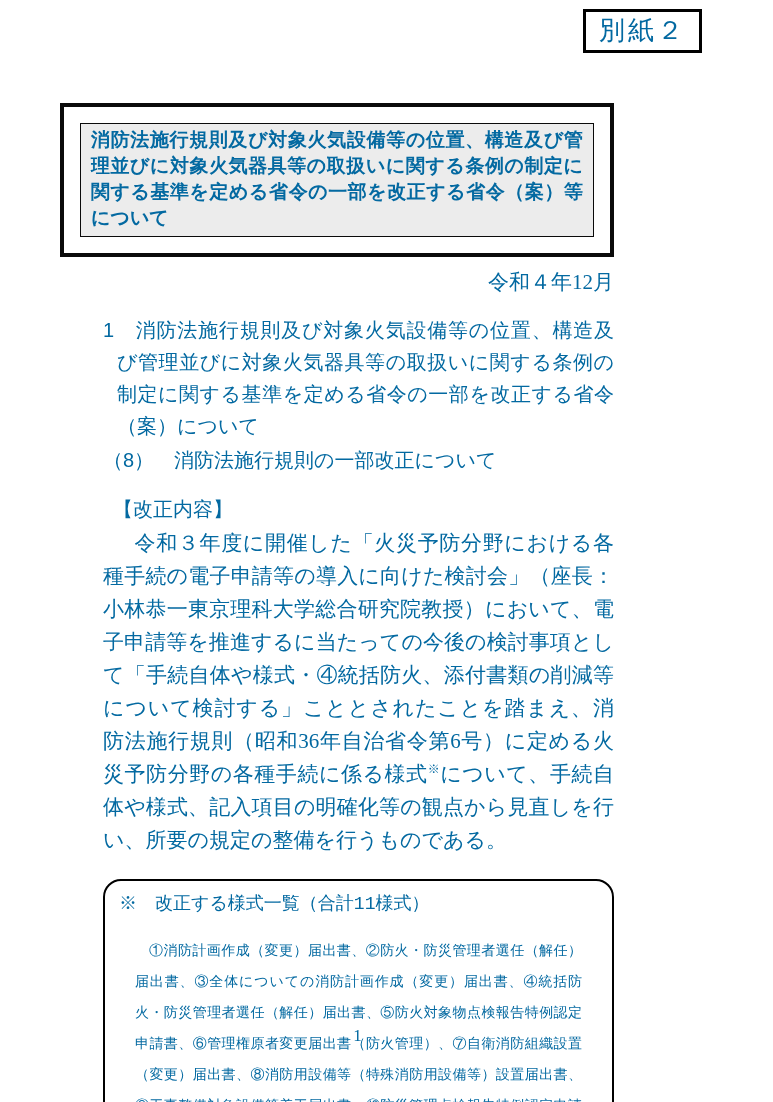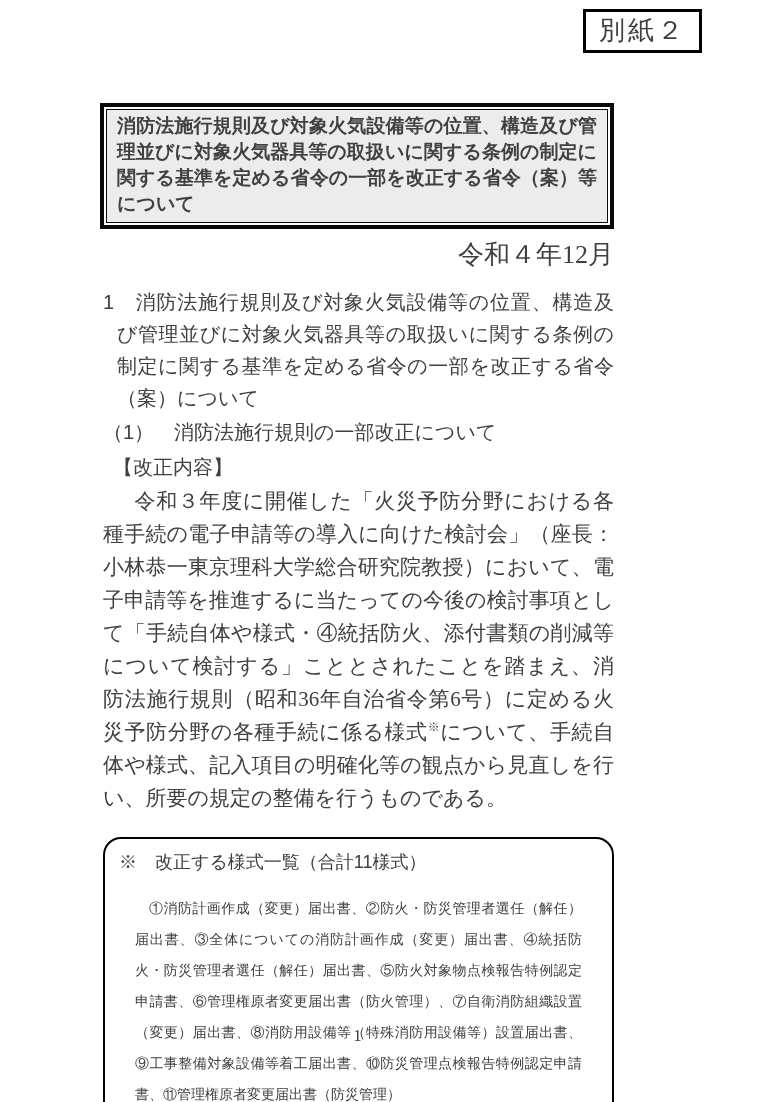--- a/index.html
+++ b/index.html
@@ -1,58 +1,58 @@
 <!DOCTYPE html>
 <html lang="ja"><head>
 <meta charset="utf-8">
 <style>
   html,body{margin:0;padding:0;background:#fff;}
   .page{
     position:relative;
     width:715px;height:1102px;
     background:#ffffff;
     overflow:hidden;
-    color:#404040;
+    color:#0369a1;
     font-family:"Liberation Serif", serif;
   }
   
   .attachment-box{
     position:absolute;top:9px;right:13px;
     border:3px solid #000;
     background:#fff;
     padding:1px 13px 3px;
     font-family:"Liberation Sans", sans-serif;
     font-size:26px;line-height:34px;
     letter-spacing:3px;
   }
   
   .title-box{
-    margin:103px 101px 0 100px;
+    margin:103px 101px 0 60px;
     border:4px solid #0a0a0a;
     background:#fff;
-    padding:2px;
+    padding:16px;
   }
   .title-box-inner{
     border:1px solid #0a0a0a;
     background:#ececec;
     padding:3px 10px 5px;
     font-family:"Liberation Sans", sans-serif;
     font-weight:bold;
     font-size:19px;line-height:26px;
     text-align:justify;
   }
   
   .date-block{
     margin:10px 101px 0 0;
     text-align:right;
   }
   .date-block .inner{
     display:inline-block;
     text-align:left;
-    font-size:26px;line-height:31px;margin-left:32px;
+    font-size:21px;line-height:31px;margin-left:32px;
   }
   
   .main{margin:16px 101px 0 103px;}
   .section-heading{
     font-family:"Liberation Sans", sans-serif;
     font-size:20px;line-height:32px;
     padding-left:14px;text-indent:-14px;
     text-align:justify;
     margin:0;
   }
@@ -60,41 +60,41 @@
     font-family:"Liberation Sans", sans-serif;
     font-size:20px;line-height:32px;
     padding-left:28px;text-indent:-28px;
     text-align:justify;
     margin:2px 0 0 0;
   }
   .bracket-label{
     font-family:"Liberation Sans", sans-serif;
     font-size:20px;line-height:30px;
     padding-left:10px;
-    margin:4px 0 0 0;
+    margin:18px 0 0 0;
   }
   .body-par{
     font-size:21px;line-height:33px;
     text-align:justify;
     text-indent:1.5em;
     margin:3px 0 0 0;
   }
   .body-par sup{
     font-size:12px;
     vertical-align:super;
     line-height:0;
   }
   .note-box{
     margin-top:22px;
     border:2px solid #000;
     border-radius:18px;
     padding:8px 14px 12px;
   }
   .note-title{
-    font-family:Liberation Sans, sans-serif;
+    font-family:Liberation Mono, monospace;
     font-size:18px;line-height:30px;
   }
   .note-body{
     font-size:14px;line-height:31px;
     text-align:justify;
     text-indent:1em;
     margin:16px;
   }
   .page-number{
     position:absolute;
@@ -118,21 +118,21 @@
   <div class="date-block">
     <div class="inner">
       <div>令和４年12月</div>
     </div>
   </div>
 
   <div class="main">
 
     <p class="section-heading">1　消防法施行規則及び対象火気設備等の位置、構造及び管理並びに対象火気器具等の取扱いに関する条例の制定に関する基準を定める省令の一部を改正する省令（案）について</p>
 
-    <p class="sub-heading">（1）　消防法施行規則の一部改正について</p>
+    <p class="sub-heading">（8）　消防法施行規則の一部改正について</p>
 
     <p class="bracket-label">【改正内容】</p>
 
     <p class="body-par"><span>令和３年度に開催した「火災予防分野における各種手続の電子申請等の導入に向けた検討会」（座長：小林恭一東京理科大学総合研究院教授）において、電子申請等を推進するに当たっての今後の検討事項として「手続自体や様式・④統括防火、添付書類の削減等について検討する」こととされたことを踏まえ、消防法施行規則（昭和36年自治省令第6号）に定める火災予防分野の各種手続に係る様式</span><sup>※</sup><span>について、手続自体や様式、記入項目の明確化等の観点から見直しを行い、所要の規定の整備を行うものである。</span></p>
 
     <div class="note-box">
       <div class="note-title">※　改正する様式一覧（合計11様式）</div>
       <p class="note-body">①消防計画作成（変更）届出書、②防火・防災管理者選任（解任）届出書、③全体についての消防計画作成（変更）届出書、④統括防火・防災管理者選任（解任）届出書、⑤防火対象物点検報告特例認定申請書、⑥管理権原者変更届出書（防火管理）、⑦自衛消防組織設置（変更）届出書、⑧消防用設備等（特殊消防用設備等）設置届出書、⑨工事整備対象設備等着工届出書、⑩防災管理点検報告特例認定申請書、⑪管理権原者変更届出書（防災管理）</p>
     </div>
 

